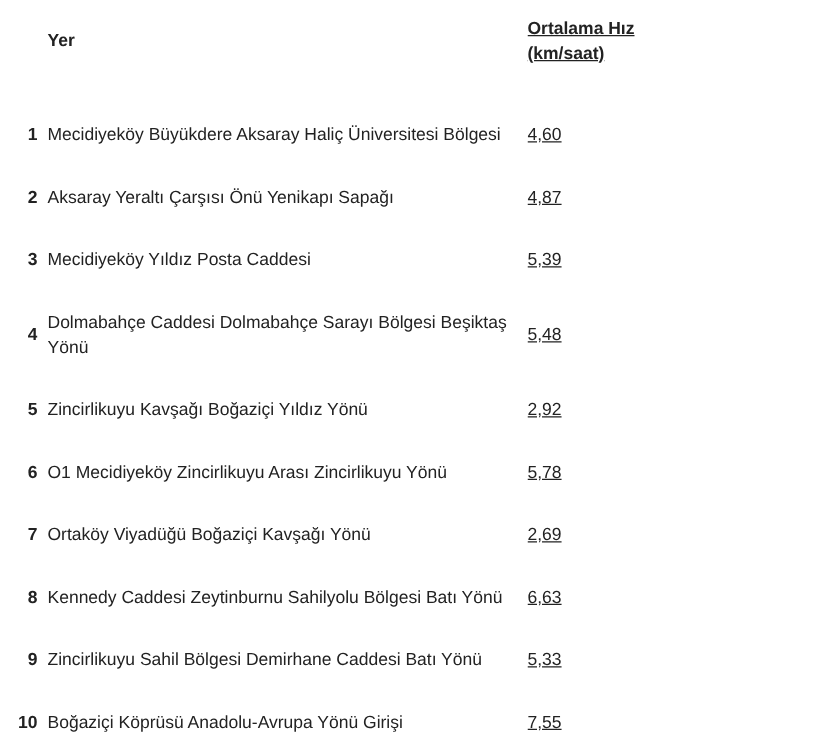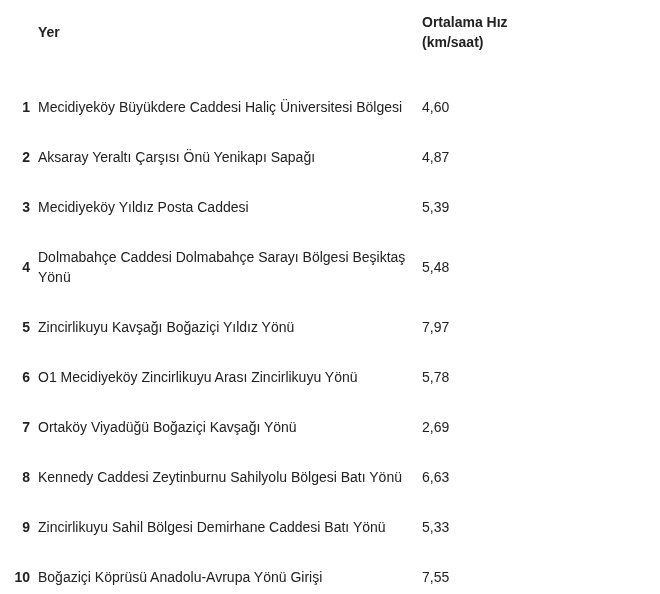--- a/index.html
+++ b/index.html
@@ -29,39 +29,40 @@
     vertical-align: middle;
     text-align: left;
     border: none;
     overflow: hidden;
   }
   thead th {
     font-weight: bold;
     padding: 12px 0 30px 0;
   }
   thead th.place-h { padding-left: 8px; }
-  thead th.speed-h { padding-left: 0; }
+  thead th.speed-h { padding-left: 0; text-decoration: underline; }
 
   tbody td {
     padding-top: 15px;
     padding-bottom: 15px;
   }
   td.rank {
     font-weight: bold;
     text-align: right;
     padding-right: 0;
     white-space: nowrap;
   }
   td.place {
     padding-left: 8px;
     word-wrap: break-word;
   }
   td.speed {
     padding-left: 0;
     white-space: nowrap;
+    text-decoration: underline;
   }
 </style>
 </head>
 <body>
 
 <table class="speed-table">
   <colgroup>
     <col class="col-rank">
     <col class="col-place">
     <col class="col-speed">
@@ -72,42 +73,42 @@
       <th class="place-h">Yer</th>
       <th class="speed-h">
         <span>Ortalama Hız</span><br>
         <span>(km/saat)</span>
       </th>
     </tr>
   </thead>
   <tbody>
     <tr>
       <td class="rank">1</td>
-      <td class="place">Mecidiyeköy Büyükdere Caddesi Haliç Üniversitesi Bölgesi</td>
+      <td class="place">Mecidiyeköy Büyükdere Aksaray Haliç Üniversitesi Bölgesi</td>
       <td class="speed">4,60</td>
     </tr>
     <tr>
       <td class="rank">2</td>
       <td class="place">Aksaray Yeraltı Çarşısı Önü Yenikapı Sapağı</td>
       <td class="speed">4,87</td>
     </tr>
     <tr>
       <td class="rank">3</td>
       <td class="place">Mecidiyeköy Yıldız Posta Caddesi</td>
       <td class="speed">5,39</td>
     </tr>
     <tr>
       <td class="rank">4</td>
       <td class="place">Dolmabahçe Caddesi Dolmabahçe Sarayı Bölgesi Beşiktaş Yönü</td>
       <td class="speed">5,48</td>
     </tr>
     <tr>
       <td class="rank">5</td>
       <td class="place">Zincirlikuyu Kavşağı Boğaziçi Yıldız Yönü</td>
-      <td class="speed">7,97</td>
+      <td class="speed">2,92</td>
     </tr>
     <tr>
       <td class="rank">6</td>
       <td class="place">O1 Mecidiyeköy Zincirlikuyu Arası Zincirlikuyu Yönü</td>
       <td class="speed">5,78</td>
     </tr>
     <tr>
       <td class="rank">7</td>
       <td class="place">Ortaköy Viyadüğü Boğaziçi Kavşağı Yönü</td>
       <td class="speed">2,69</td>

